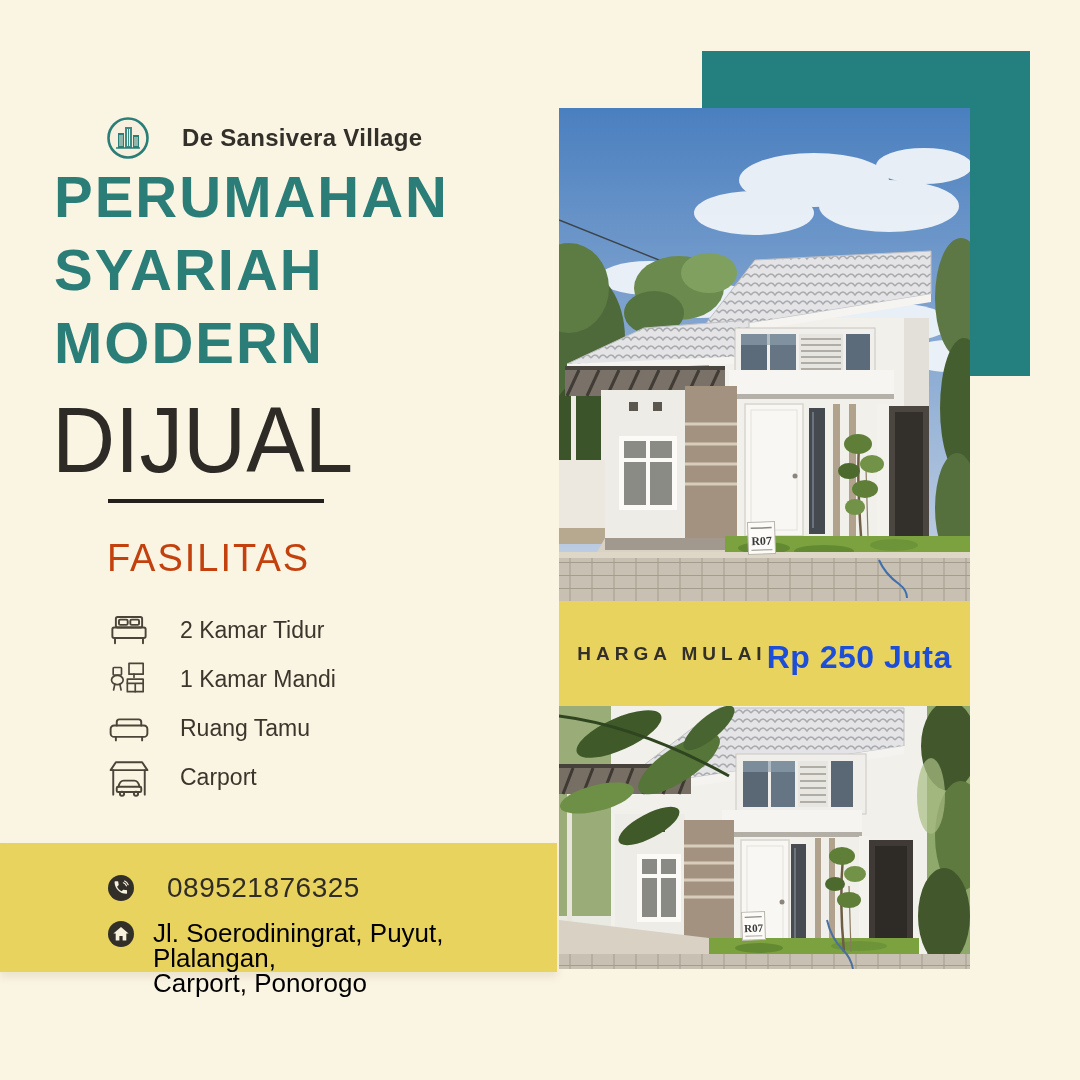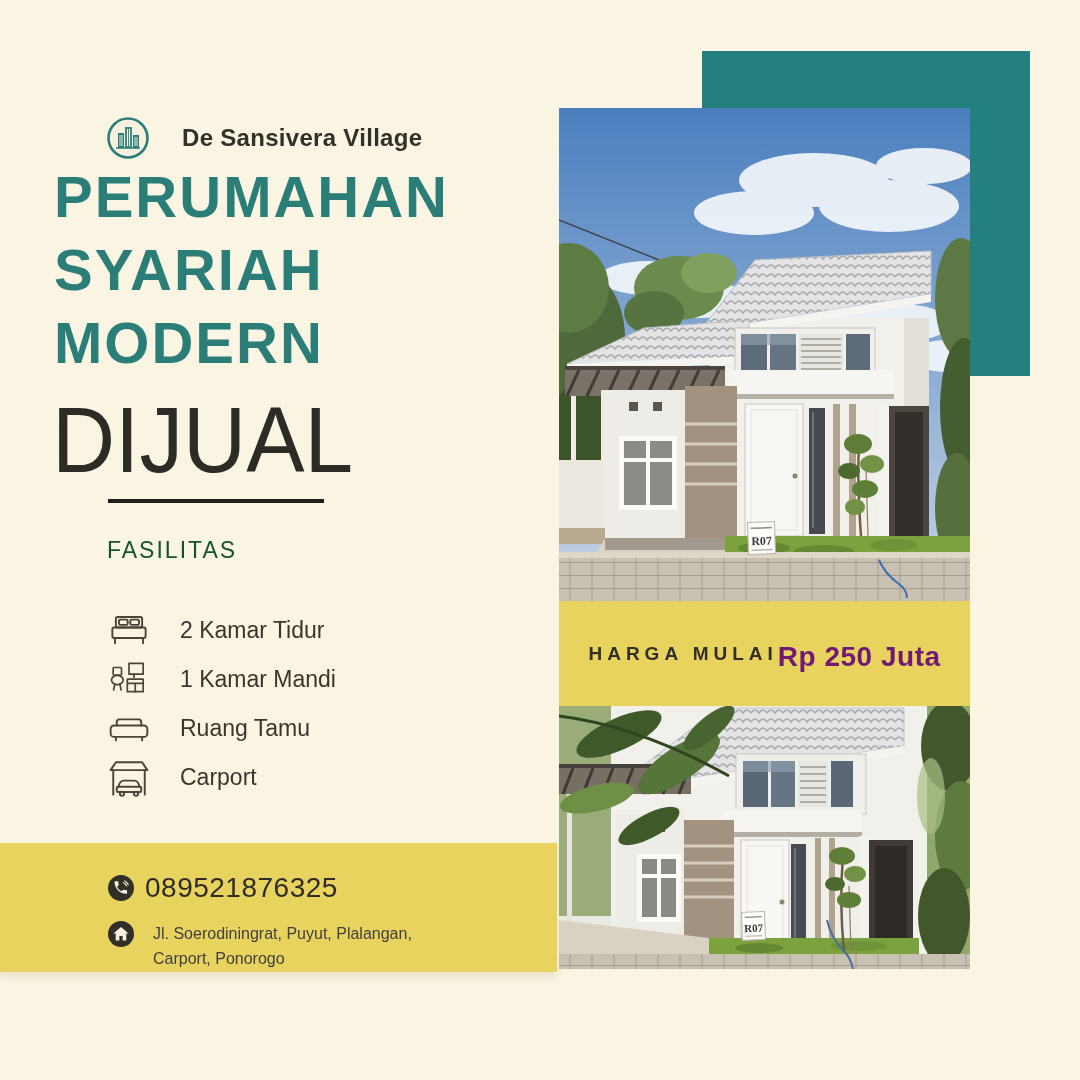--- a/index.html
+++ b/index.html
@@ -17,46 +17,46 @@
   
   .headline{position:absolute;left:54px;top:160px;margin:0;font-size:58px;line-height:73px;
             font-weight:800;color:#2b7d78;letter-spacing:2px;}
   .headline span{display:block;}
   .subline{position:absolute;left:52px;top:388px;font-size:92px;font-weight:300;
            color:#2e2b27;letter-spacing:0px;transform:scaleX(.95);transform-origin:left;}
 
   .divider{position:absolute;left:108px;top:499px;width:216px;height:4px;background:#23201b;}
 
   
-  .fasilitas{position:absolute;left:107px;top:537px;margin:0;font-size:23px;font-weight:500;
-             color:#14532d;letter-spacing:2px;}
+  .fasilitas{position:absolute;left:107px;top:537px;margin:0;font-size:38px;font-weight:500;
+             color:#c2410c;letter-spacing:2px;}
   .fac-list{position:absolute;left:106px;top:606px;margin:0;padding:0;list-style:none;}
   .fac-item{display:flex;align-items:center;height:49px;}
   .fac-icon{width:46px;height:44px;display:flex;align-items:center;justify-content:center;color:#4a4439;}
   .fac-label{margin-left:28px;font-size:23px;font-weight:500;color:#3b352c;}
 
   
   .contact{position:absolute;left:0;top:843px;width:557px;height:129px;background:#e9d35f;
            box-shadow:0 5px 8px rgba(120,100,40,.12);}
   .c-row{position:absolute;left:108px;display:flex;align-items:flex-start;}
   .c-row.phone{top:29px;align-items:center;}
   .c-row.addr{top:78px;}
   .c-icon{width:26px;height:26px;flex:0 0 26px;}
-  .phone-num{margin-left:11px;font-size:28px;font-weight:500;color:#2f2c27;letter-spacing:.5px;}
-  .addr-text{margin-left:19px;font-size:16px;line-height:25px;font-weight:400;color:#404040;}
+  .phone-num{margin-left:33px;font-size:28px;font-weight:500;color:#2f2c27;letter-spacing:.5px;}
+  .addr-text{margin-left:19px;font-size:26px;line-height:25px;font-weight:400;color:#000000;}
 
   
   .photo{position:absolute;left:559px;width:411px;background:#cfd8e2;}
   .photo svg{display:block;}
   .photo-top{top:108px;height:493px;}
   .photo-bottom{top:706px;height:263px;}
   .price-band{position:absolute;left:559px;top:601px;width:411px;height:105px;background:#e9d35f;
               display:flex;flex-direction:row;align-items:center;justify-content:center;}
   .price-label{font-size:19px;font-weight:700;letter-spacing:5px;color:#33302a;}
-  .price-value{margin-top:7px;font-size:28px;font-weight:800;color:#701a75;letter-spacing:.5px;}
+  .price-value{margin-top:7px;font-size:32px;font-weight:800;color:#1d4ed8;letter-spacing:.5px;}
 </style>
 </head>
 <body>
 
 <div class="canvas">
 
   <div class="teal-block"></div>
 
   <header class="brand">
     <span class="logo">

